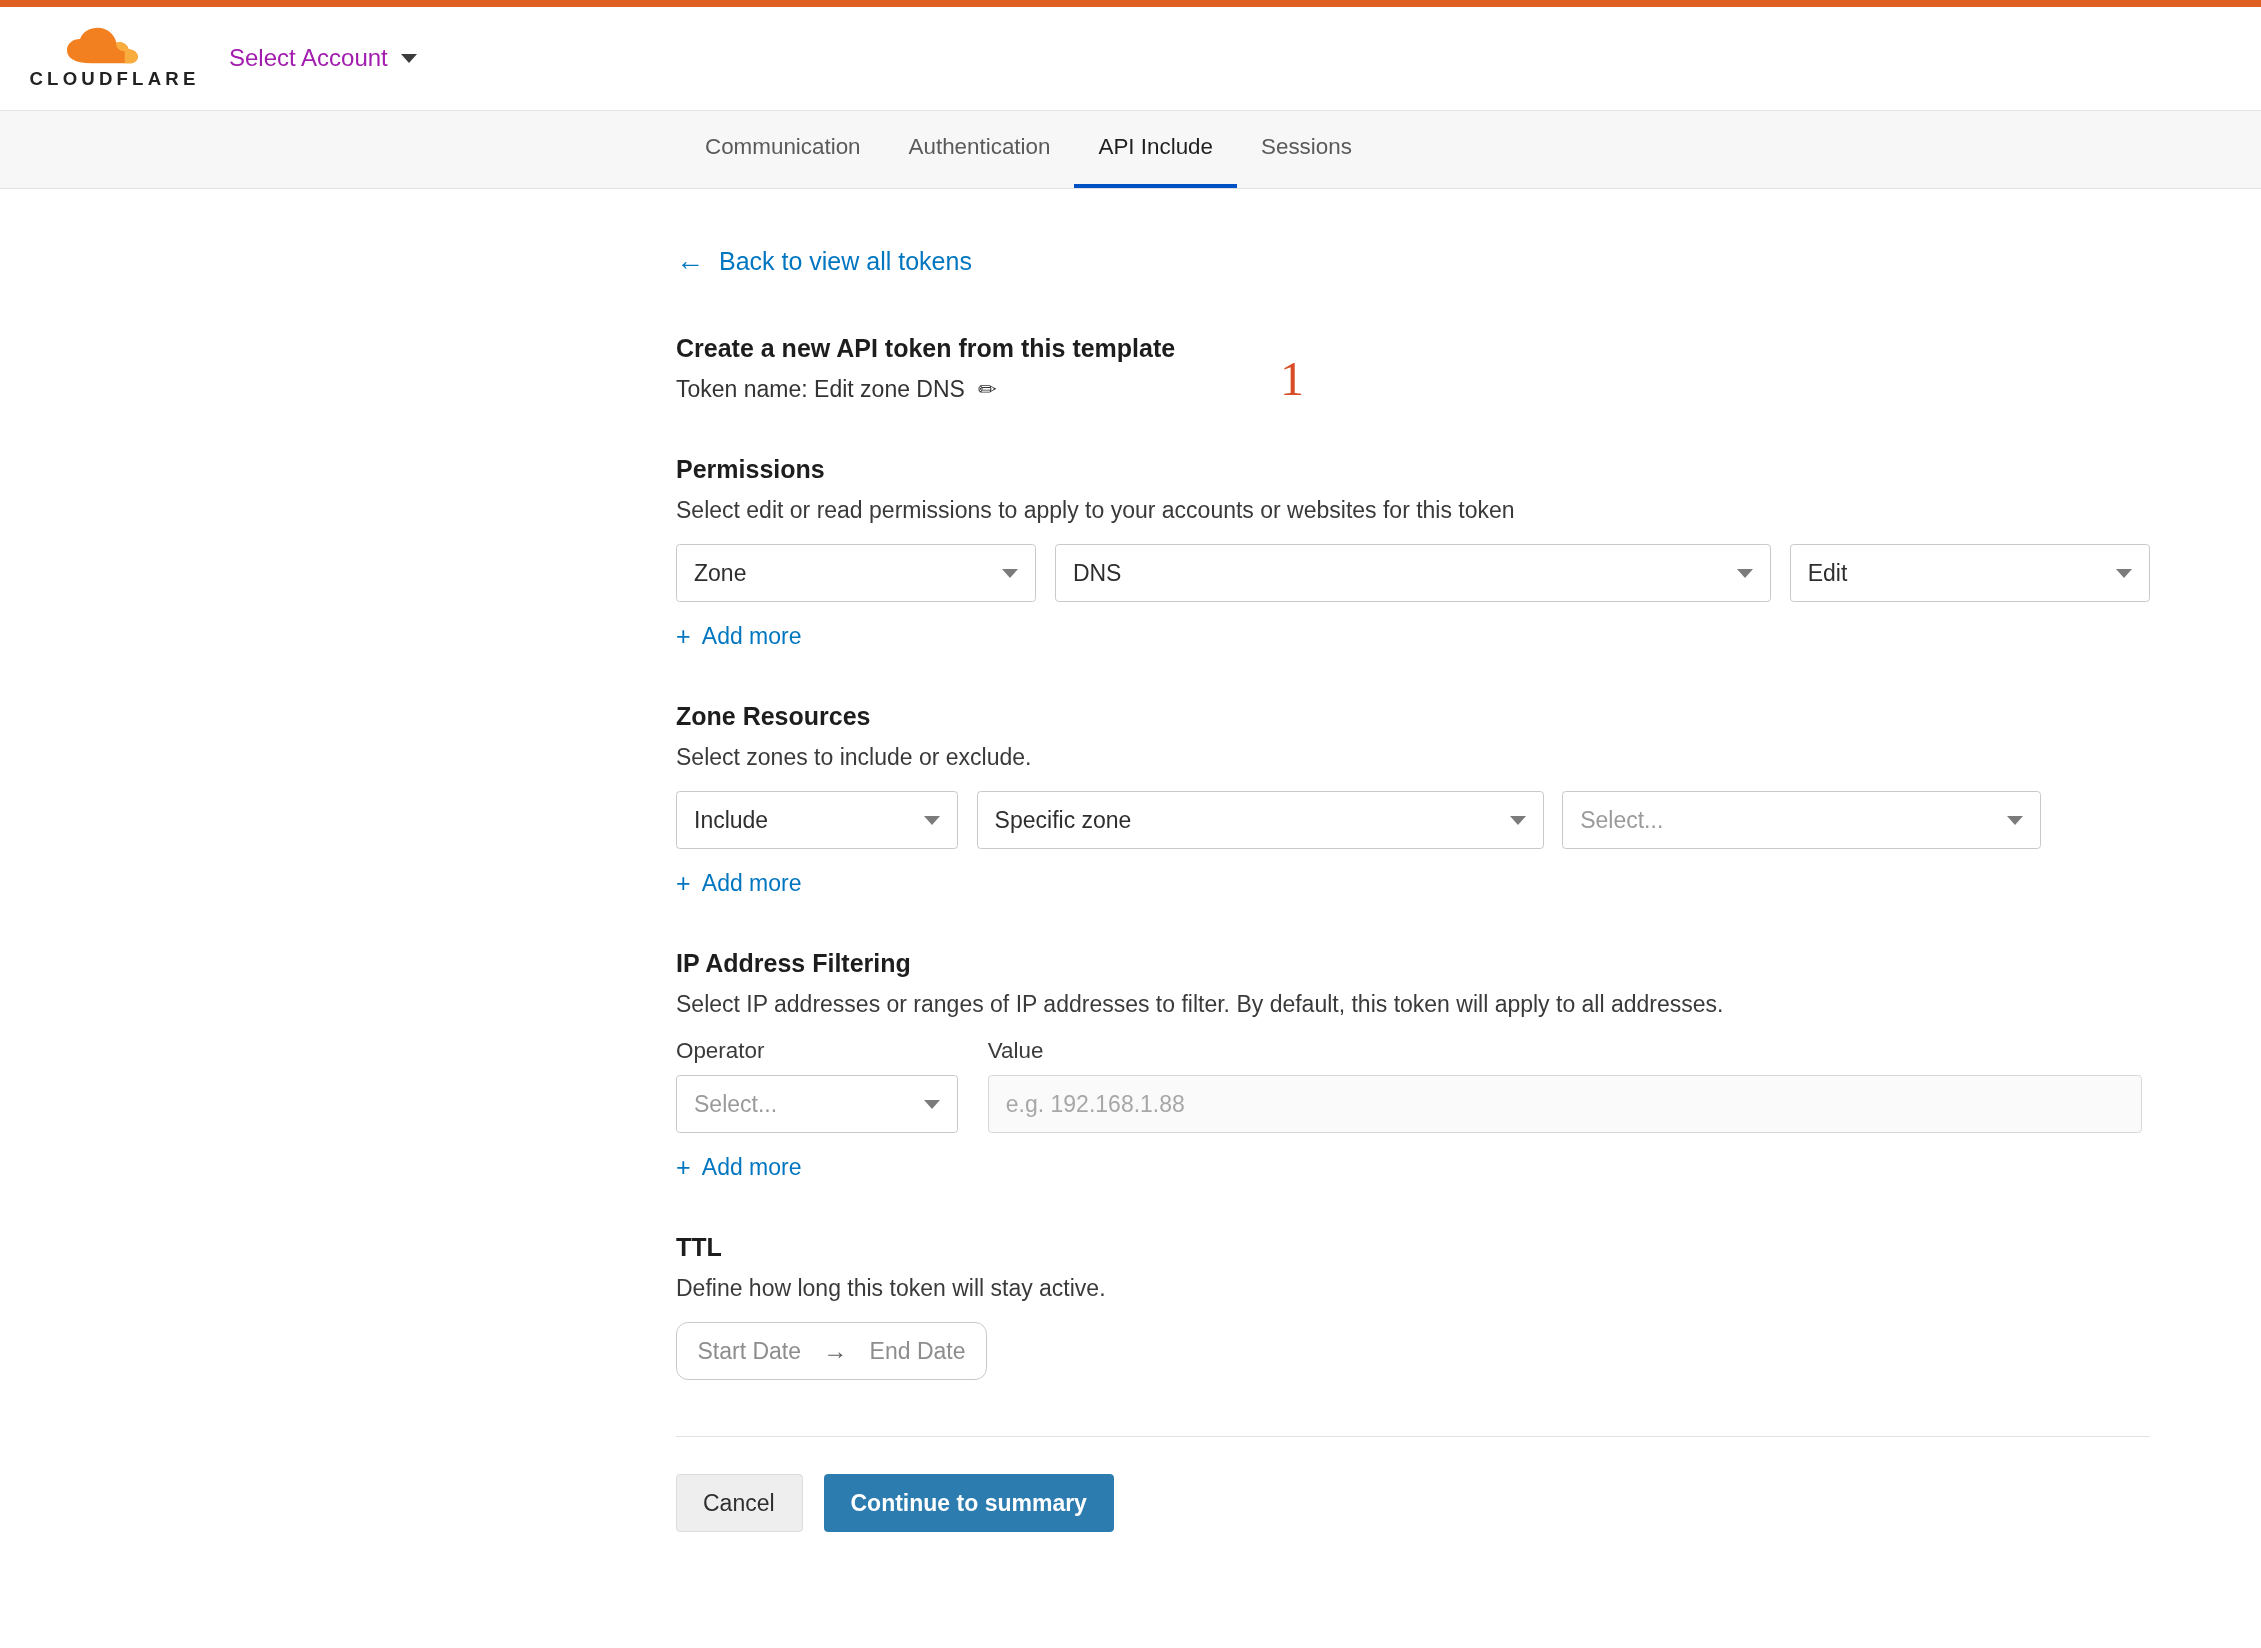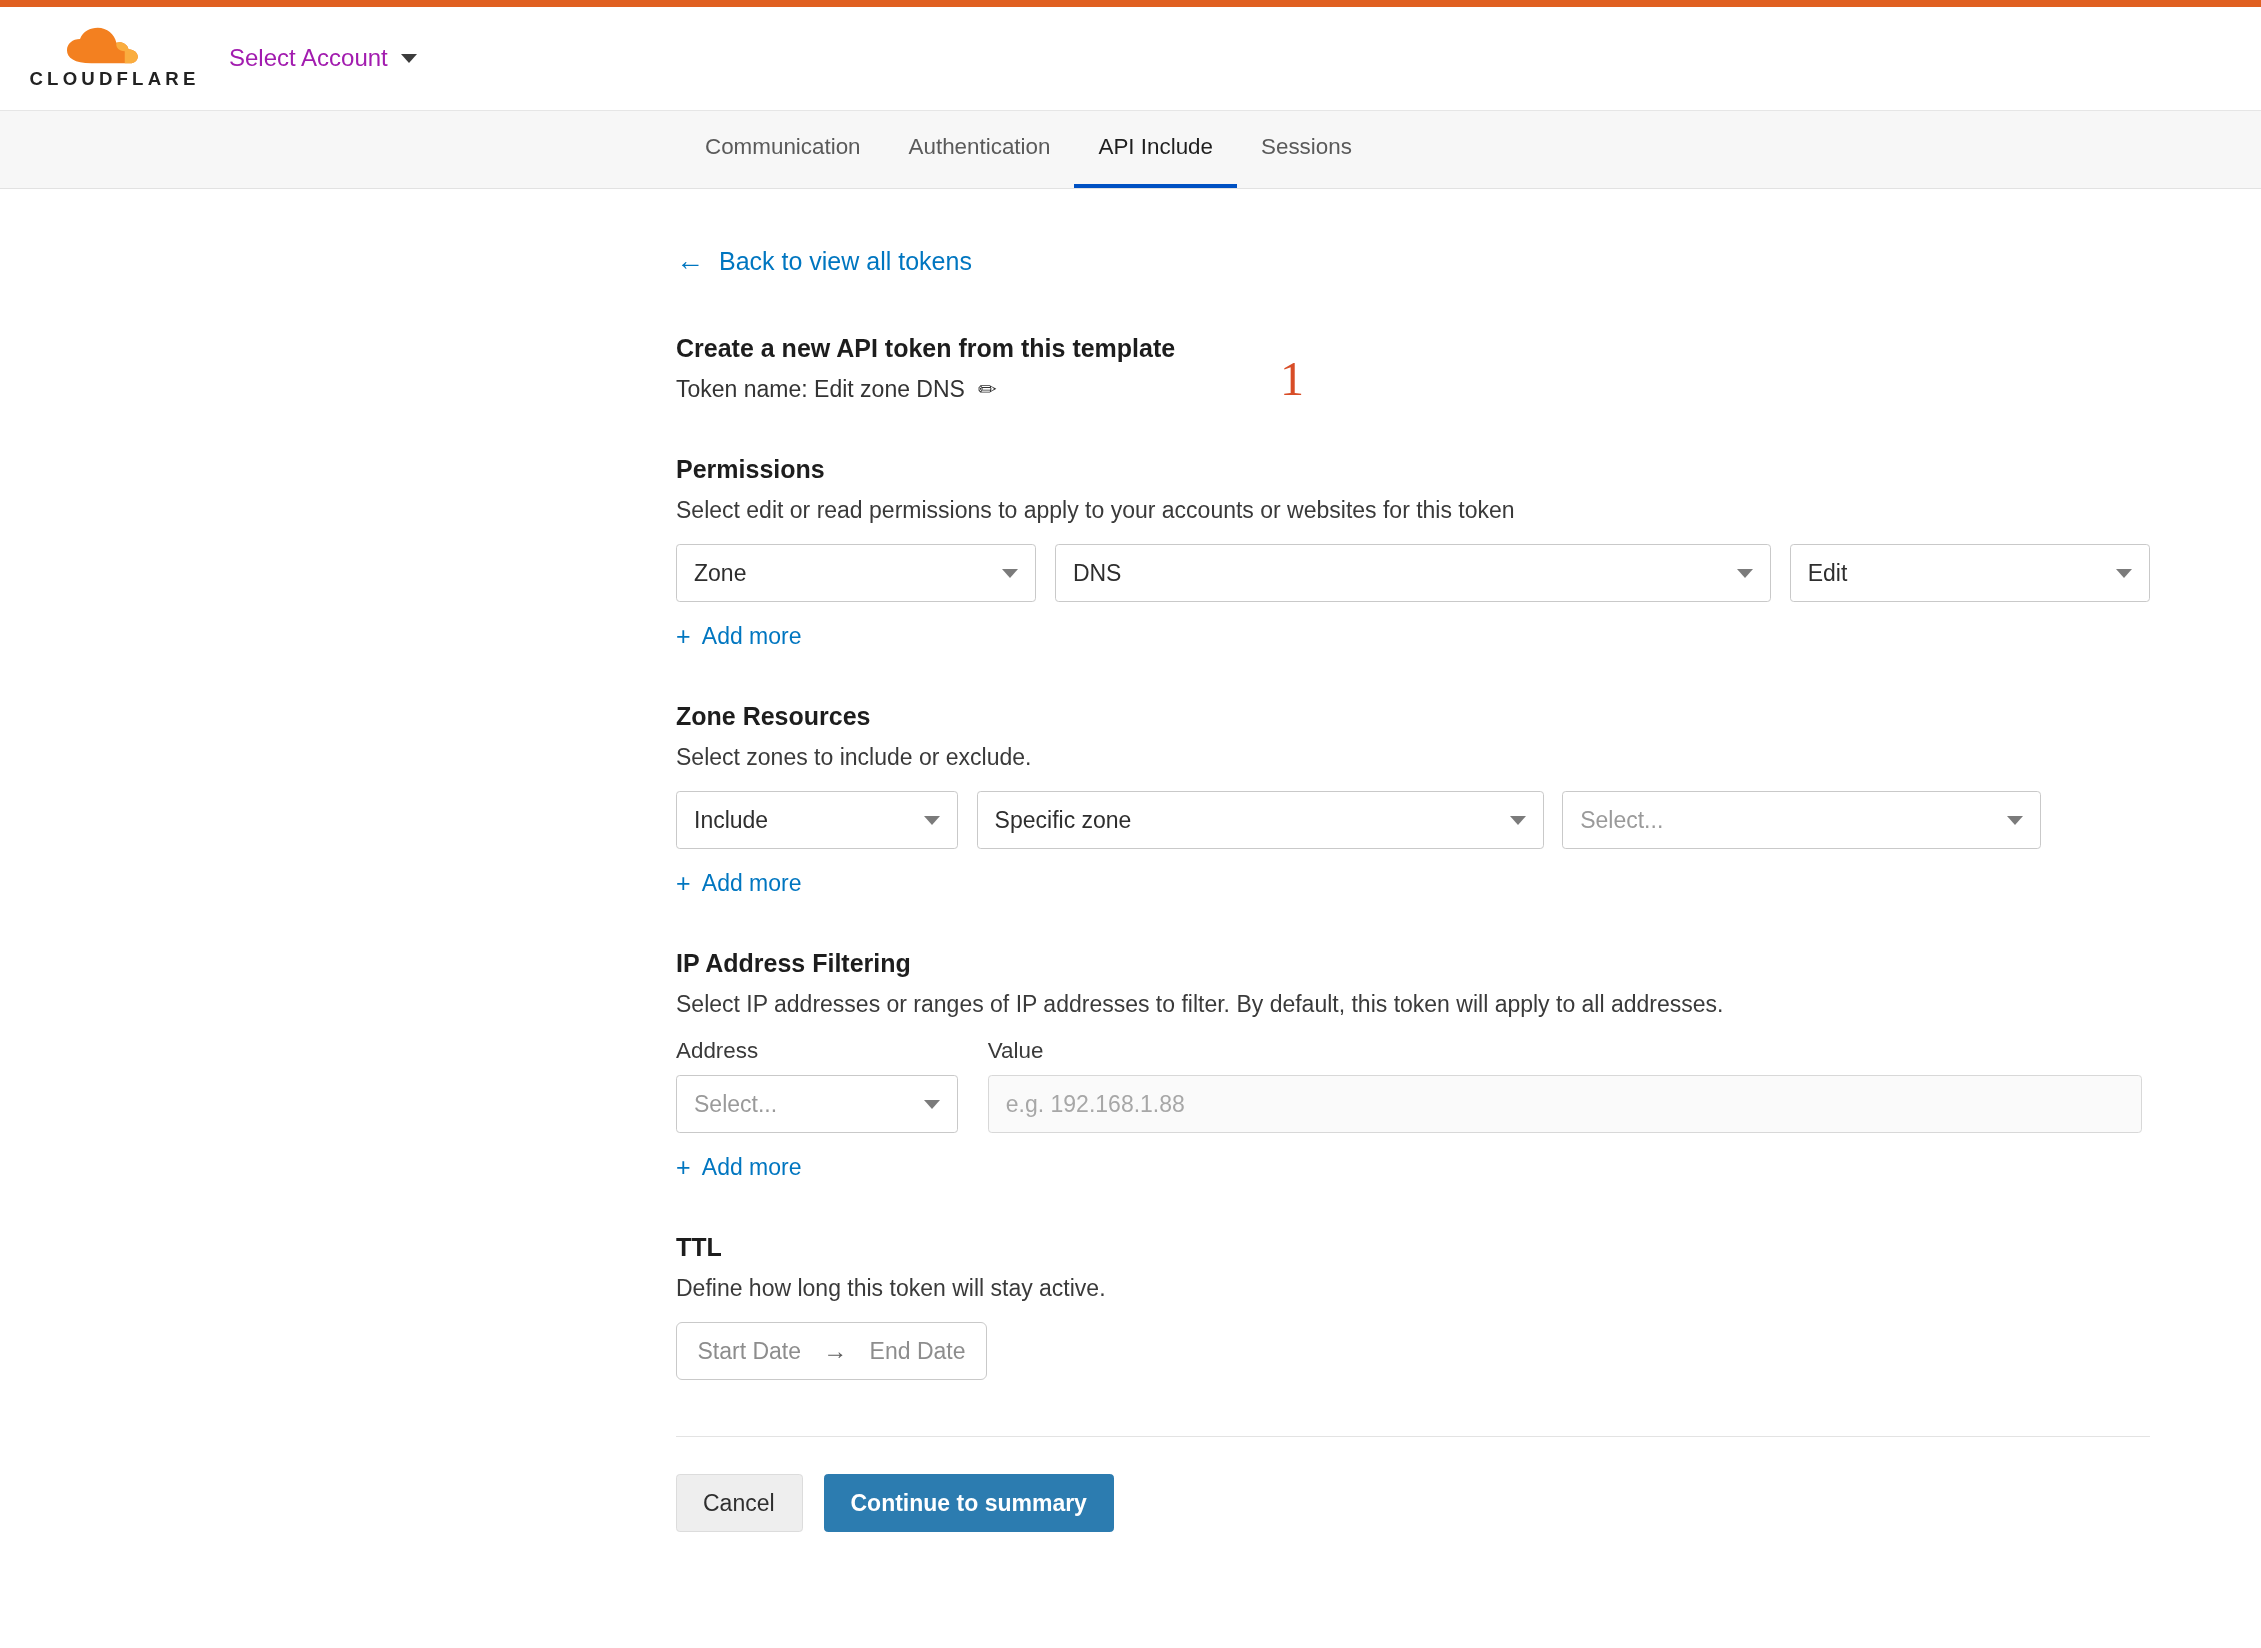--- a/index.html
+++ b/index.html
@@ -181,21 +181,21 @@
     display: flex;
     align-items: center;
     padding: 0 17px;
     font-size: 23px;
     color: #a7a7a7;
   }
   .daterange {
     height: 58px;
     width: 311px;
     border: 0.9px solid #c9c9c9;
-    border-radius: 6px;
+    border-radius: 12px;
     display: flex;
     align-items: center;
     justify-content: space-between;
     padding: 0 20.5px;
     font-size: 23px;
     color: #8d8d8d;
     cursor: pointer;
   }
   .daterange .ar { color: #5b5b5b; font-size: 24px; }
   hr.divider {
@@ -324,21 +324,21 @@
       <span class="plus">+</span>
       <span>Add more</span>
     </div>
   </div>
 
   <div class="block">
     <div class="section-title">IP Address Filtering</div>
     <div class="section-desc">Select IP addresses or ranges of IP addresses to filter. By default, this token will apply to all addresses.</div>
     <div class="row" style="align-items: flex-end;">
       <div style="width: 282px;">
-        <div class="field-label">Address</div>
+        <div class="field-label">Operator</div>
         <div class="select placeholder" style="width: 282px;">
           <span>Select...</span>
           <span class="arrow"></span>
         </div>
       </div>
       <div style="width: 1154px; margin-left: 11.2px;">
         <div class="field-label">Value</div>
         <div class="textinput">
           <span>e.g. 192.168.1.88</span>
         </div>

